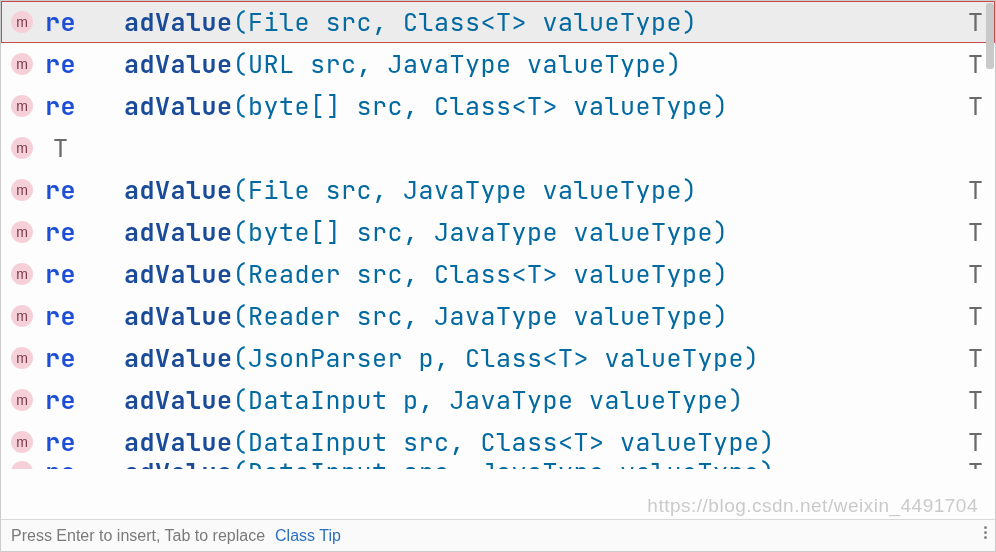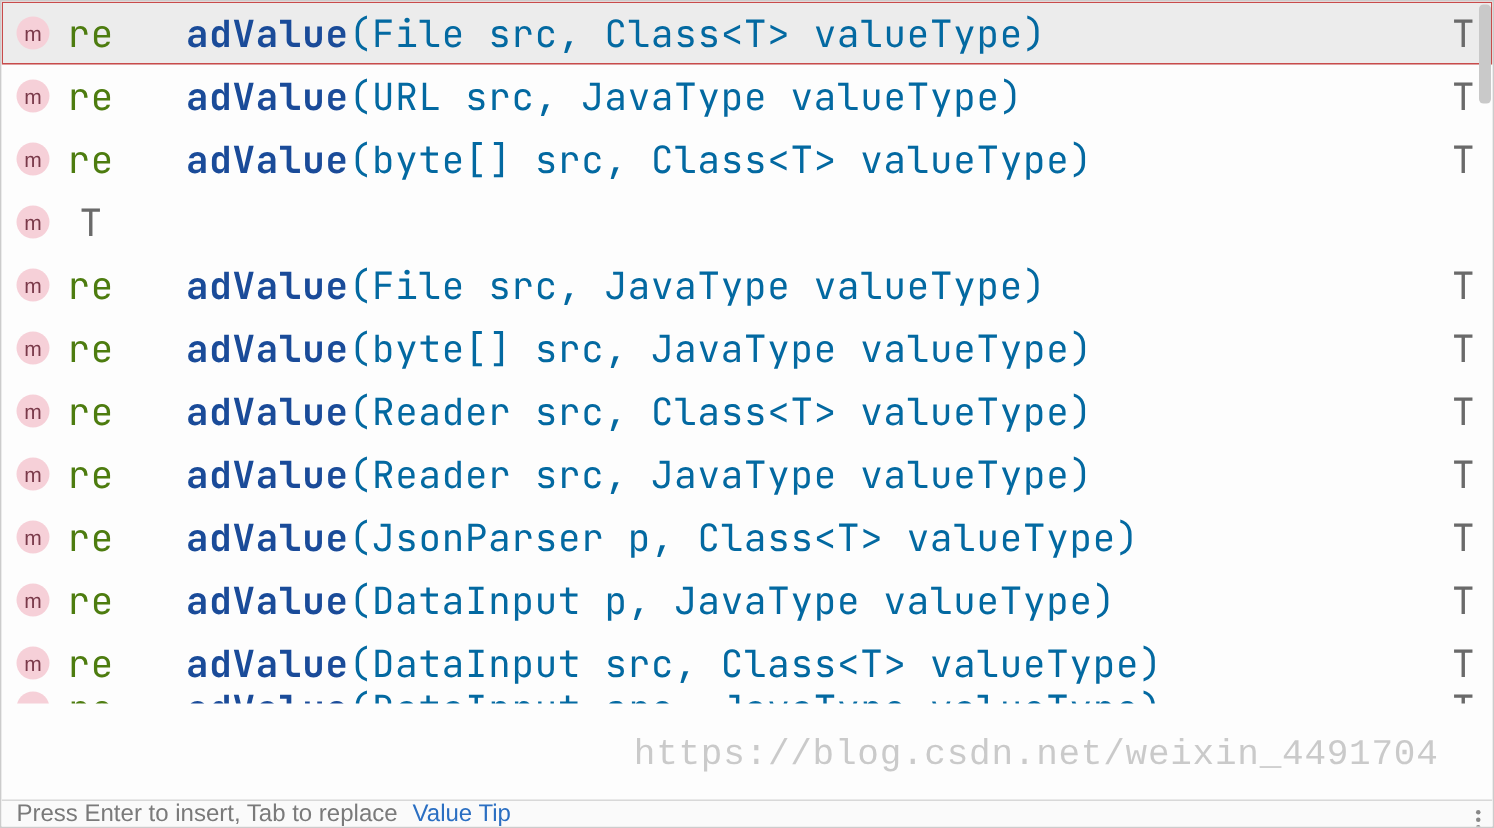--- a/index.html
+++ b/index.html
@@ -52,21 +52,21 @@
     margin-right: 12px;
     flex-shrink: 0;
     font-family: sans-serif;
   }
   .sig {
     flex: 1;
     white-space: nowrap;
     overflow: hidden;
     letter-spacing: 0.5px;
   }
-  .name-pre  { color: #4d7c0f; font-weight: 400; text-align: center; }
+  .name-pre  { color: #1d4ed8; font-weight: 700; text-align: center; }
   .name-match{ color: #1a4b99; font-weight: 700; margin-left: 48px; }
   .name-post { color: #1a4b99; font-weight: 700; }
   .params    { color: #0369a1; }
   .ret {
     color: #6a6a6a;
     padding-left: 8px;
     padding-right: 6px;
   }
   .scrollbar {
     position: absolute;
@@ -84,21 +84,21 @@
     padding: 0 6px 0 10px;
     font-size: 25px;
     color: #6a6a6a;
     overflow: hidden;
     line-height: 42px;
     position: relative;
     top: -12px;
   }
   .partial-item .icon-badge { margin-top: 10px; }
   .footer {
-    height: 18px;
+    height: 32px;
     border-top: 1px solid #d8d8d8;
     background: #fafafa;
     display: flex;
     align-items: center;
     padding: 0 10px;
     font-size: 16px;
     color: #7a7a7a;
     font-family: sans-serif;
     position: relative;
     margin-top: 24px;
@@ -112,25 +112,25 @@
     display: flex;
     flex-direction: column;
     gap: 2px;
     cursor: pointer;
   }
   .footer .dots span {
     width: 3px; height: 3px; background: #888; border-radius: 50%;
   }
   .watermark {
     position: absolute;
-    right: 36px;
+    right: 17px;
     bottom: 34px;
-    font-size: 24px;
+    font-size: 19px;
     color: rgba(140,140,140,0.45);
-    font-family: Liberation Mono, monospace;
+    font-family: Liberation Sans, sans-serif;
     letter-spacing: 0.5px;
     pointer-events: none;
   }
 </style>
 </head>
 <body>
 
 <div class="completion-popup">
 
   <div class="items" id="items-container">
@@ -190,21 +190,21 @@
       </div>
       <div class="partial-item">
         <span class="icon-badge">m</span>
         <span class="sig"><span class="name-pre">re</span><span class="name-match">ad</span><span class="name-post">Value</span><span class="params">(DataInput src, JavaType valueType)</span></span>
         <span class="ret">T</span>
       </div>
     </div>
 
   <div class="footer">
     <span class="hint">Press Enter to insert, Tab to replace</span>
-    <span class="link">Value Tip</span>
+    <span class="link">Class Tip</span>
     <span class="dots">
       <span></span>
         <span></span>
         <span></span>
     </span>
   </div>
 
   <div class="scrollbar"></div>
   <div class="watermark">https://blog.csdn.net/weixin_4491704</div>
 </div>

